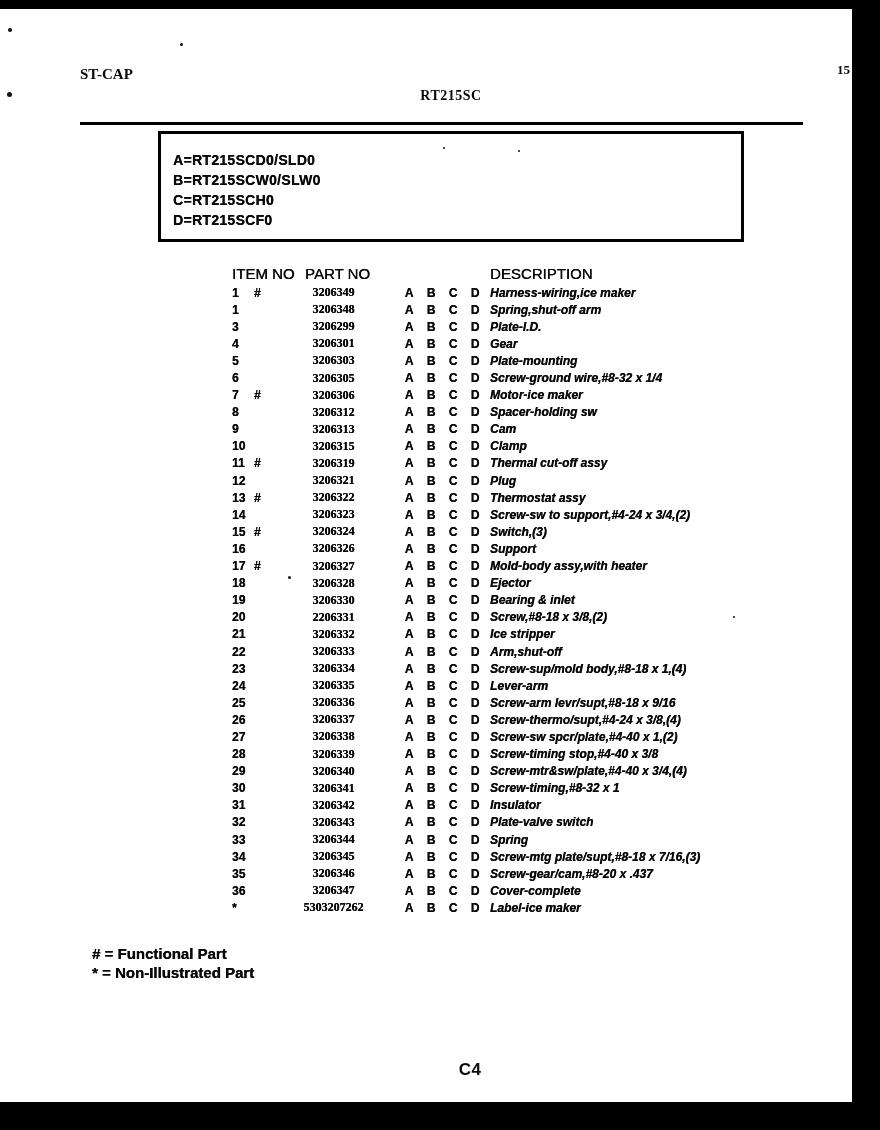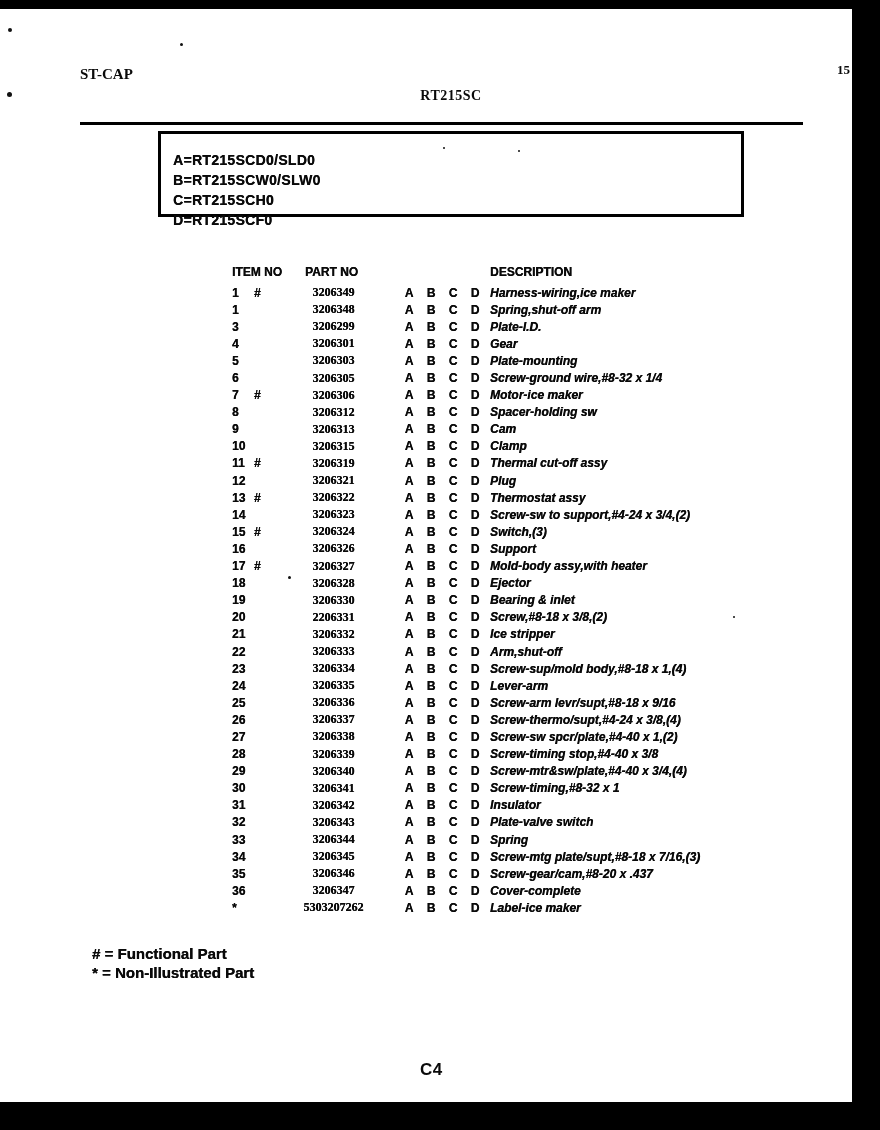--- a/index.html
+++ b/index.html
@@ -14,40 +14,40 @@
   .bar-right{left:852px;top:0;width:28px;height:1130px;}
   .bar-bottom{left:0;top:1102px;width:880px;height:28px;}
   
   .speck{position:absolute;background:#111;border-radius:50%;}
   
   .hdr-left{position:absolute;left:80px;top:66px;font-family:Liberation Serif, serif;font-weight:bold;font-size:15px;}
   .hdr-center{position:absolute;left:396px;top:88px;width:110px;text-align:center;font-family:"Liberation Serif",serif;font-weight:bold;font-size:14px;letter-spacing:0.5px;}
   .hdr-page{position:absolute;left:808px;top:62px;width:42px;text-align:right;font-family:"Liberation Serif",serif;font-weight:bold;font-size:13px;}
   .divider{position:absolute;left:80px;top:122px;width:723px;height:3px;background:#000;}
   
-  .model-box{position:absolute;left:158px;top:131px;width:586px;height:86px;border:3px solid #000;box-sizing:border-box;padding:16px 0 0 12px;}
+  .model-box{position:absolute;left:158px;top:131px;width:586px;height:111px;border:3px solid #000;box-sizing:border-box;padding:16px 0 0 12px;}
   .model-line{font-weight:bold;font-size:14px;line-height:20px;letter-spacing:0.3px;text-shadow:0.3px 0 0 currentColor;}
   
   .ptable{position:absolute;left:232px;top:265px;width:565px;}
-  .thead{position:relative;height:19px;font-weight:bold;font-size:12px;text-shadow:0.3px 0 0 currentColor;}
+  .thead{position:relative;height:19px;font-weight:normal;font-size:15px;text-shadow:0.3px 0 0 currentColor;}
   .thead span{position:absolute;top:0;white-space:nowrap;}
   .th-item{left:0;}
   .th-part{left:73px;}
   .th-desc{left:258px;}
   .prow{display:flex;align-items:center;height:17.1px;font-weight:bold;font-size:12px;text-shadow:0.3px 0 0 currentColor;white-space:nowrap;}
   .c-itemwrap{width:38px;display:flex;}
   .c-item{min-width:18px;}
   .c-marker{margin-left:4px;}
   .c-part{width:127px;text-align:center;font-family:Liberation Serif, serif;}
   .c-cols{margin-left:1px;width:88px;display:flex;}
   .c-col{width:22px;text-align:center;}
   .c-desc{margin-left:4px;font-style:italic;}
   
   .legend{position:absolute;left:92px;top:945px;font-weight:bold;font-size:15px;line-height:18.5px;text-shadow:0.3px 0 0 currentColor;}
-  .footer-label{position:absolute;left:420px;top:1060px;width:100px;font-weight:bold;font-size:17px;letter-spacing:0.5px;}
+  .footer-label{position:absolute;left:420px;top:1060px;width:100px;text-align:center;font-weight:bold;font-size:17px;letter-spacing:0.5px;}
 </style>
 </head>
 <body>
 
 <div class="bar bar-top"></div>
 <div class="bar bar-right"></div>
 <div class="bar bar-bottom"></div>
 
 <div class="speck" style="left:8px;top:28px;width:4px;height:4px;"></div>
 <div class="speck" style="left:7px;top:92px;width:5px;height:5px;"></div>

